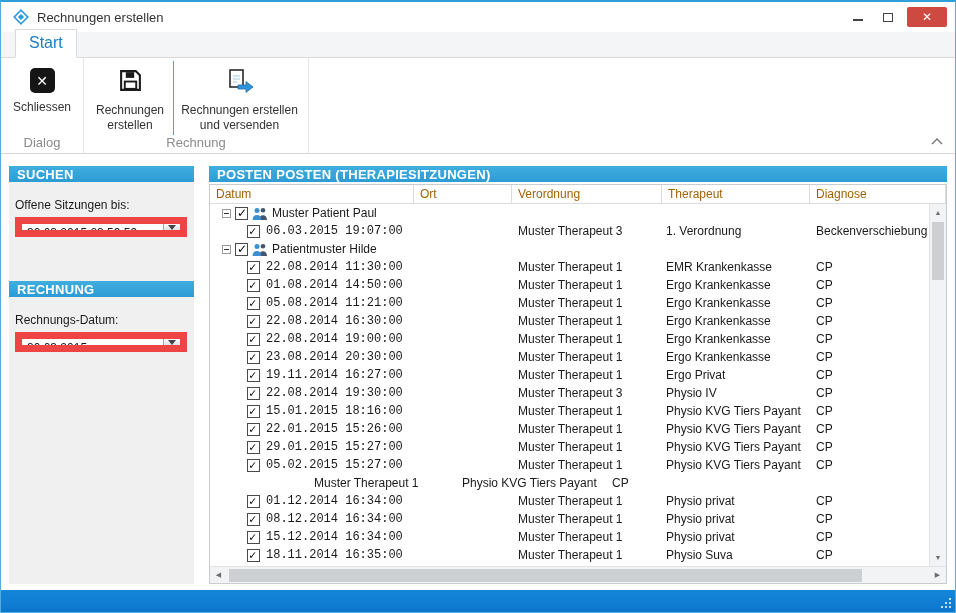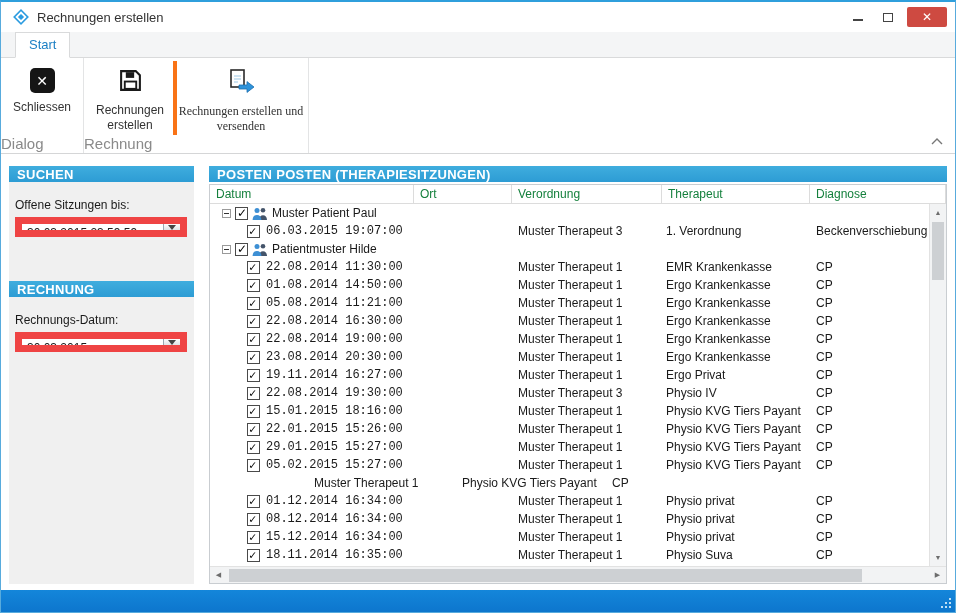--- a/index.html
+++ b/index.html
@@ -13,52 +13,52 @@
   .titlebar { height:30px; flex:none; display:flex; align-items:center; padding:0 8px 0 12px; background:#fff; }
   .app-icon { margin-right:8px; display:flex; }
   .title-text { flex:1; font-size:13px; color:#333; }
   .win-btn { width:30px; height:20px; display:flex; align-items:center; justify-content:center; color:#444; cursor:default; }
   .min-bar { width:10px; height:2px; background:#444; margin-top:6px; }
   .max-box { width:10px; height:9px; border:1px solid #444; }
   .win-btn.close { width:40px; background:#ce4a41; color:#fff; border-radius:2px; margin-left:4px; font-size:12px; font-weight:bold; }
 
   
   .tab-row { height:26px; flex:none; background:#f4f5f6; border-bottom:1px solid #d9dadb; display:flex; align-items:flex-end; padding-left:14px; }
-  .tab { padding:4px 13px 5px; background:#fff; border:1px solid #d9dadb; border-bottom:1px solid #fff; margin-bottom:-1px; color:#1b7fc4; font-size:13px; }
+  .tab { padding:4px 13px 5px; background:#fff; border:1px solid #d9dadb; border-bottom:1px solid #fff; margin-bottom:-1px; color:#1b7fc4; font-size:16px; }
 
   .ribbon-body { height:96px; flex:none; background:#fff; border-bottom:1px solid #d5d6d7; display:flex; position:relative; }
   .rgroup { display:flex; flex-direction:column; border-right:1px solid #e3e4e5; }
   .rgroup-buttons { flex:1; display:flex; align-items:stretch; padding:3px 3px 0; }
   .rbtn { width:86px; display:flex; flex-direction:column; align-items:center; padding-top:7px; gap:7px; text-align:center; color:#333; cursor:default; }
   .rbtn.narrow { width:76px; }
   .rbtn.wide { width:132px; }
-  .rbtn + .rbtn { border-left:4px solid #f97316;font-family:Liberation Serif, serif; }
+  .rbtn + .rbtn { border-left:1px solid #f97316; }
   .rbtn .lbl { line-height:1.25; width:100%; }
-  .rgroup-label { height:18px; text-align:left; color:#8a8a8a; font-size:15px; flex:none; }
+  .rgroup-label { height:18px; text-align:center; color:#8a8a8a; font-size:13px; flex:none; }
   .icon-close-box { width:25px; height:25px; background:#151515; border-radius:5px; color:#fff; display:flex; align-items:center; justify-content:center; font-size:14px; font-weight:bold; }
   .ribbon-collapse { position:absolute; right:12px; bottom:8px; color:#777; display:flex; }
 
   
   .content { flex:1; min-height:0; display:flex; background:#fff; }
 
   .sidebar { width:185px; flex:none; margin:12px 0 6px 8px; background:#f0f0f0; display:flex; flex-direction:column; }
   .panel-header { height:16px; flex:none; background:linear-gradient(#3fadde,#2d9cd4); color:#fff; font-weight:bold; font-size:13px;
                   display:flex; align-items:center; padding-left:8px; letter-spacing:.3px; }
   .side-label { margin:16px 6px 5px 6px; color:#1a1a1a; }
   .combo { display:flex; height:20px; margin:0 7px 0 6px; border:7px solid #ef4444; background:#fff; }
   .combo-value { flex:1; padding:2px 5px; white-space:nowrap; overflow:hidden; }
   .combo-btn { width:17px; flex:none; border-left:1px solid #9aa7b1; background:linear-gradient(#fdfdfd,#dfe3e6);
                display:flex; align-items:center; justify-content:center; }
   .combo-arrow { width:0; height:0; border:4px solid transparent; border-top:5px solid #444; margin-top:4px; }
   .gap-rechnung { margin-top:44px; }
 
   .main { flex:1; min-width:0; margin:12px 8px 6px 15px; display:flex; flex-direction:column; }
   .grid { margin-top:2px; flex:1; min-height:0; border:1px solid #c9cdd1; display:flex; flex-direction:column; background:#fff; }
   .col-headers { height:19px; flex:none; display:flex; border-bottom:1px solid #dcdcdc; }
-  .col-h { padding:2px 6px; color:#15803d; border-right:1px solid #dcdcdc; white-space:nowrap; overflow:hidden; }
+  .col-h { padding:2px 6px; color:#a16207; border-right:1px solid #dcdcdc; white-space:nowrap; overflow:hidden; }
   .grid-body { flex:1; min-height:0; display:flex; }
   .rows { flex:1; min-width:0; overflow:hidden; }
 
   .row { height:18px; display:flex; align-items:center; }
   .cell { padding:0 6px; height:100%; display:flex; align-items:center; white-space:nowrap; overflow:hidden; }
   .c-datum { width:204px; flex:none; }
   .c-ort   { width:98px;  flex:none; }
   .c-ther  { width:148px; flex:none; }
   .c-ver   { width:150px; flex:none; }
   .c-diag  { flex:1; }

